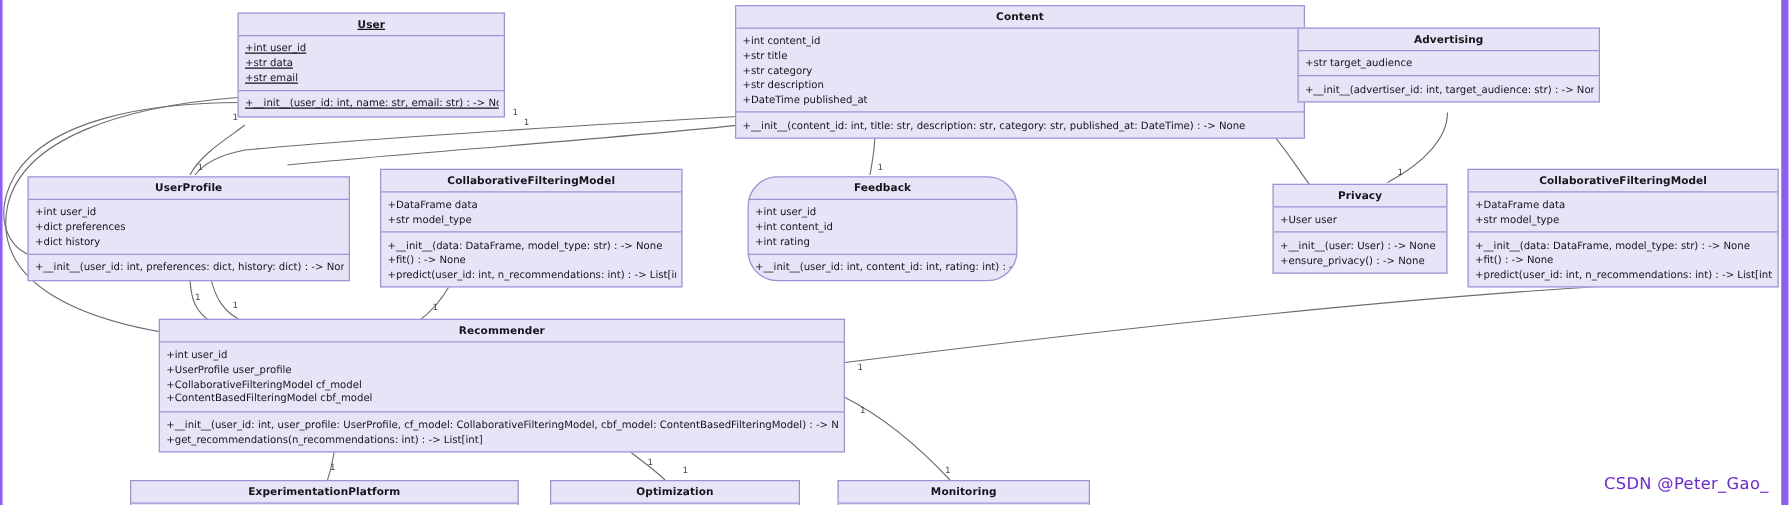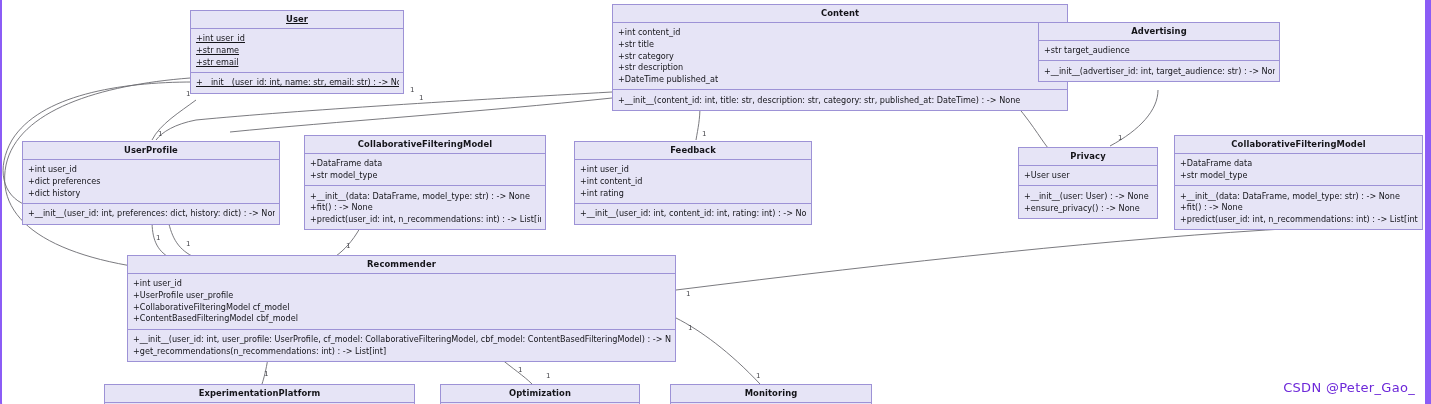--- a/index.html
+++ b/index.html
@@ -155,29 +155,29 @@
     <text class="mult" x="264" y="376">1</text>
     <text class="mult" x="518" y="372">1</text>
     <text class="mult" x="546" y="378">1</text>
     <text class="mult" x="756" y="378">1</text>
   </svg>
 
   <div class="uml-class" style="left:190px; top:10px; width:214px;text-decoration:underline;">
     <div class="uml-name">User</div>
     <div class="uml-section uml-attrs">
       <div class="uml-row">+int user_id</div>
-      <div class="uml-row">+str name</div>
+      <div class="uml-row">+str data</div>
       <div class="uml-row">+str email</div>
     </div>
     <div class="uml-section">
       <div class="uml-row">+__init__(user_id: int, name: str, email: str) : -&gt; None</div>
     </div>
   </div>
 
-  <div class="uml-class" style="left:612px; top:4px; width:456px;">
+  <div class="uml-class" style="left:588px; top:4px; width:456px;">
     <div class="uml-name">Content</div>
     <div class="uml-section uml-attrs">
       <div class="uml-row">+int content_id</div>
       <div class="uml-row">+str title</div>
       <div class="uml-row">+str category</div>
       <div class="uml-row">+str description</div>
       <div class="uml-row">+DateTime published_at</div>
     </div>
     <div class="uml-section">
       <div class="uml-row">+__init__(content_id: int, title: str, description: str, category: str, published_at: DateTime) : -&gt; None</div>
@@ -212,21 +212,21 @@
       <div class="uml-row">+DataFrame data</div>
       <div class="uml-row">+str model_type</div>
     </div>
     <div class="uml-section">
       <div class="uml-row">+__init__(data: DataFrame, model_type: str) : -&gt; None</div>
       <div class="uml-row">+fit() : -&gt; None</div>
       <div class="uml-row">+predict(user_id: int, n_recommendations: int) : -&gt; List[int]</div>
     </div>
   </div>
 
-  <div class="uml-class" style="left:574px; top:141px; width:238px;">
+  <div class="uml-class" style="left:598px; top:141px; width:216px;border-radius:24px;">
     <div class="uml-name">Feedback</div>
     <div class="uml-section uml-attrs">
       <div class="uml-row">+int user_id</div>
       <div class="uml-row">+int content_id</div>
       <div class="uml-row">+int rating</div>
     </div>
     <div class="uml-section">
       <div class="uml-row">+__init__(user_id: int, content_id: int, rating: int) : -&gt; None</div>
     </div>
   </div>

